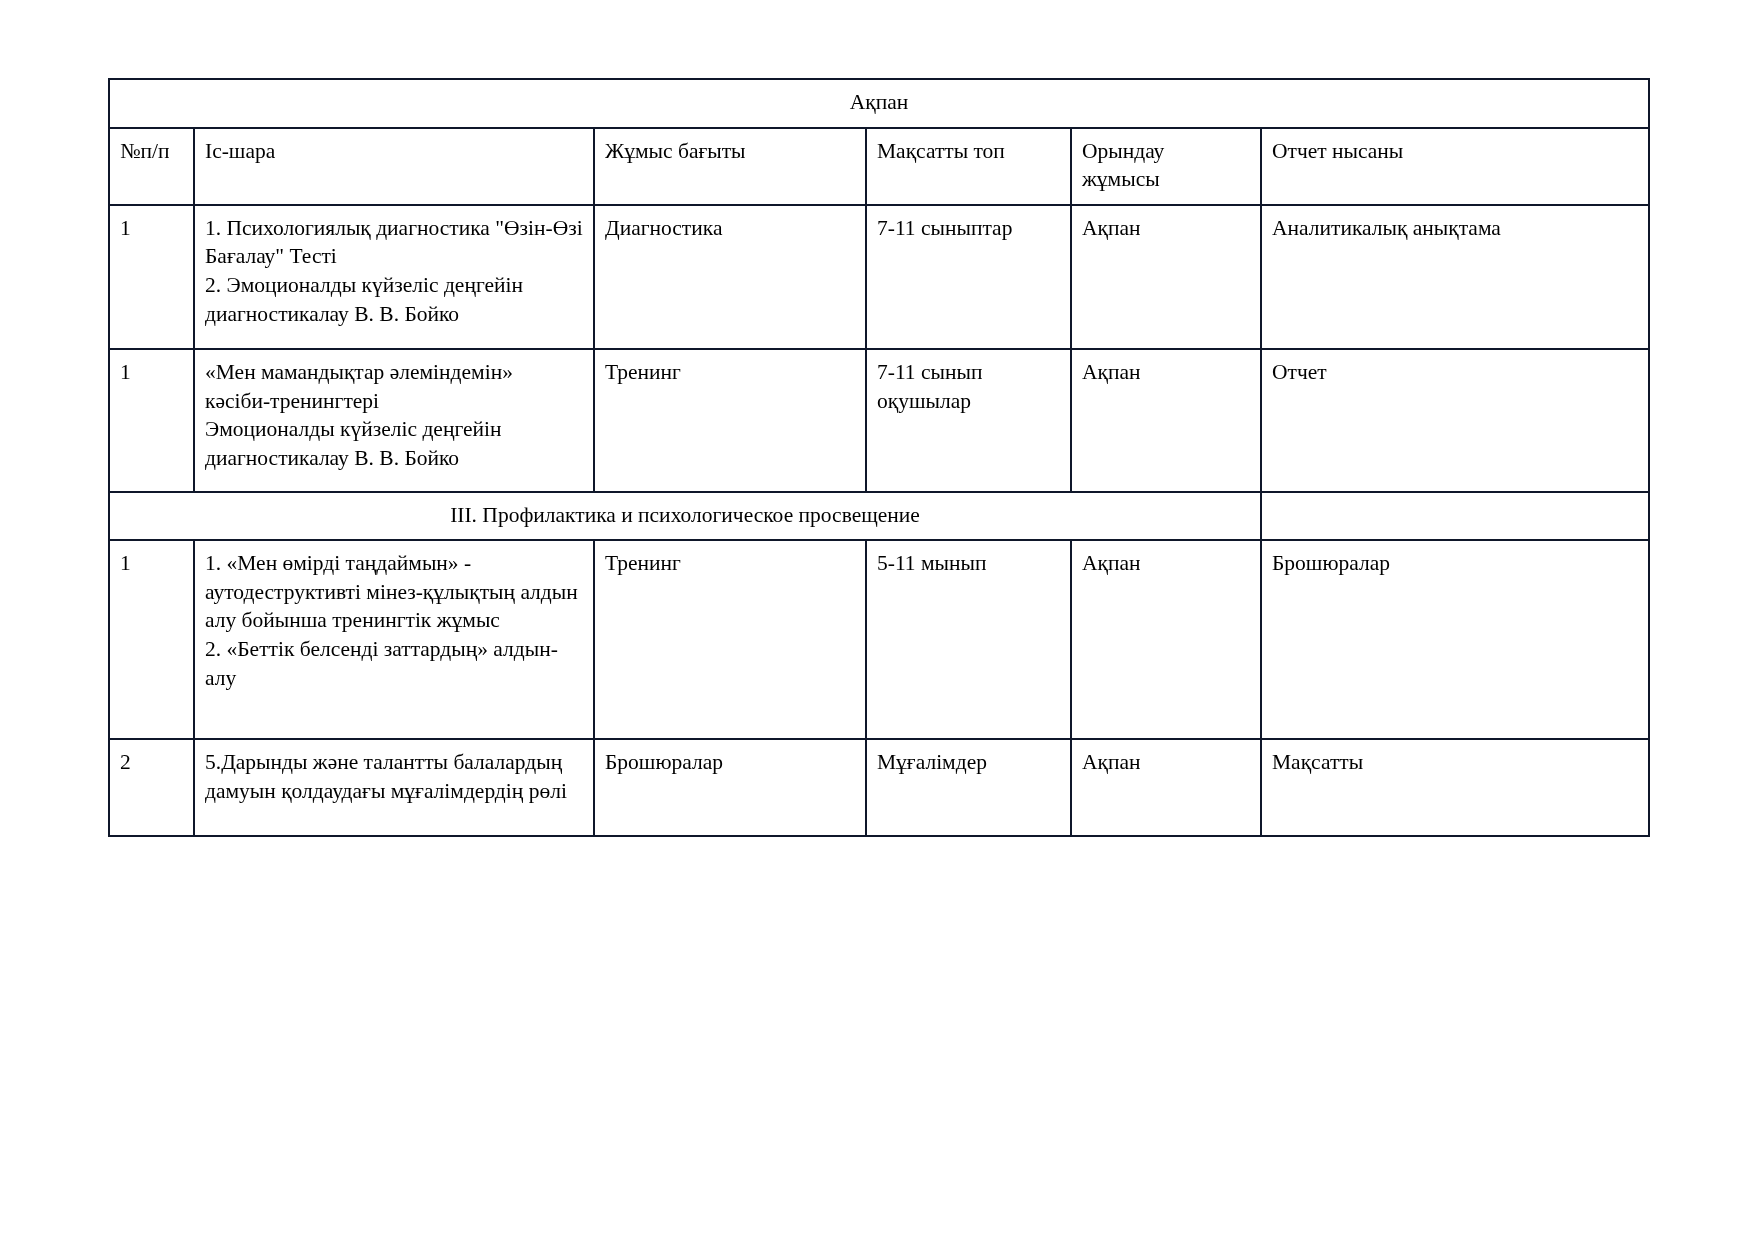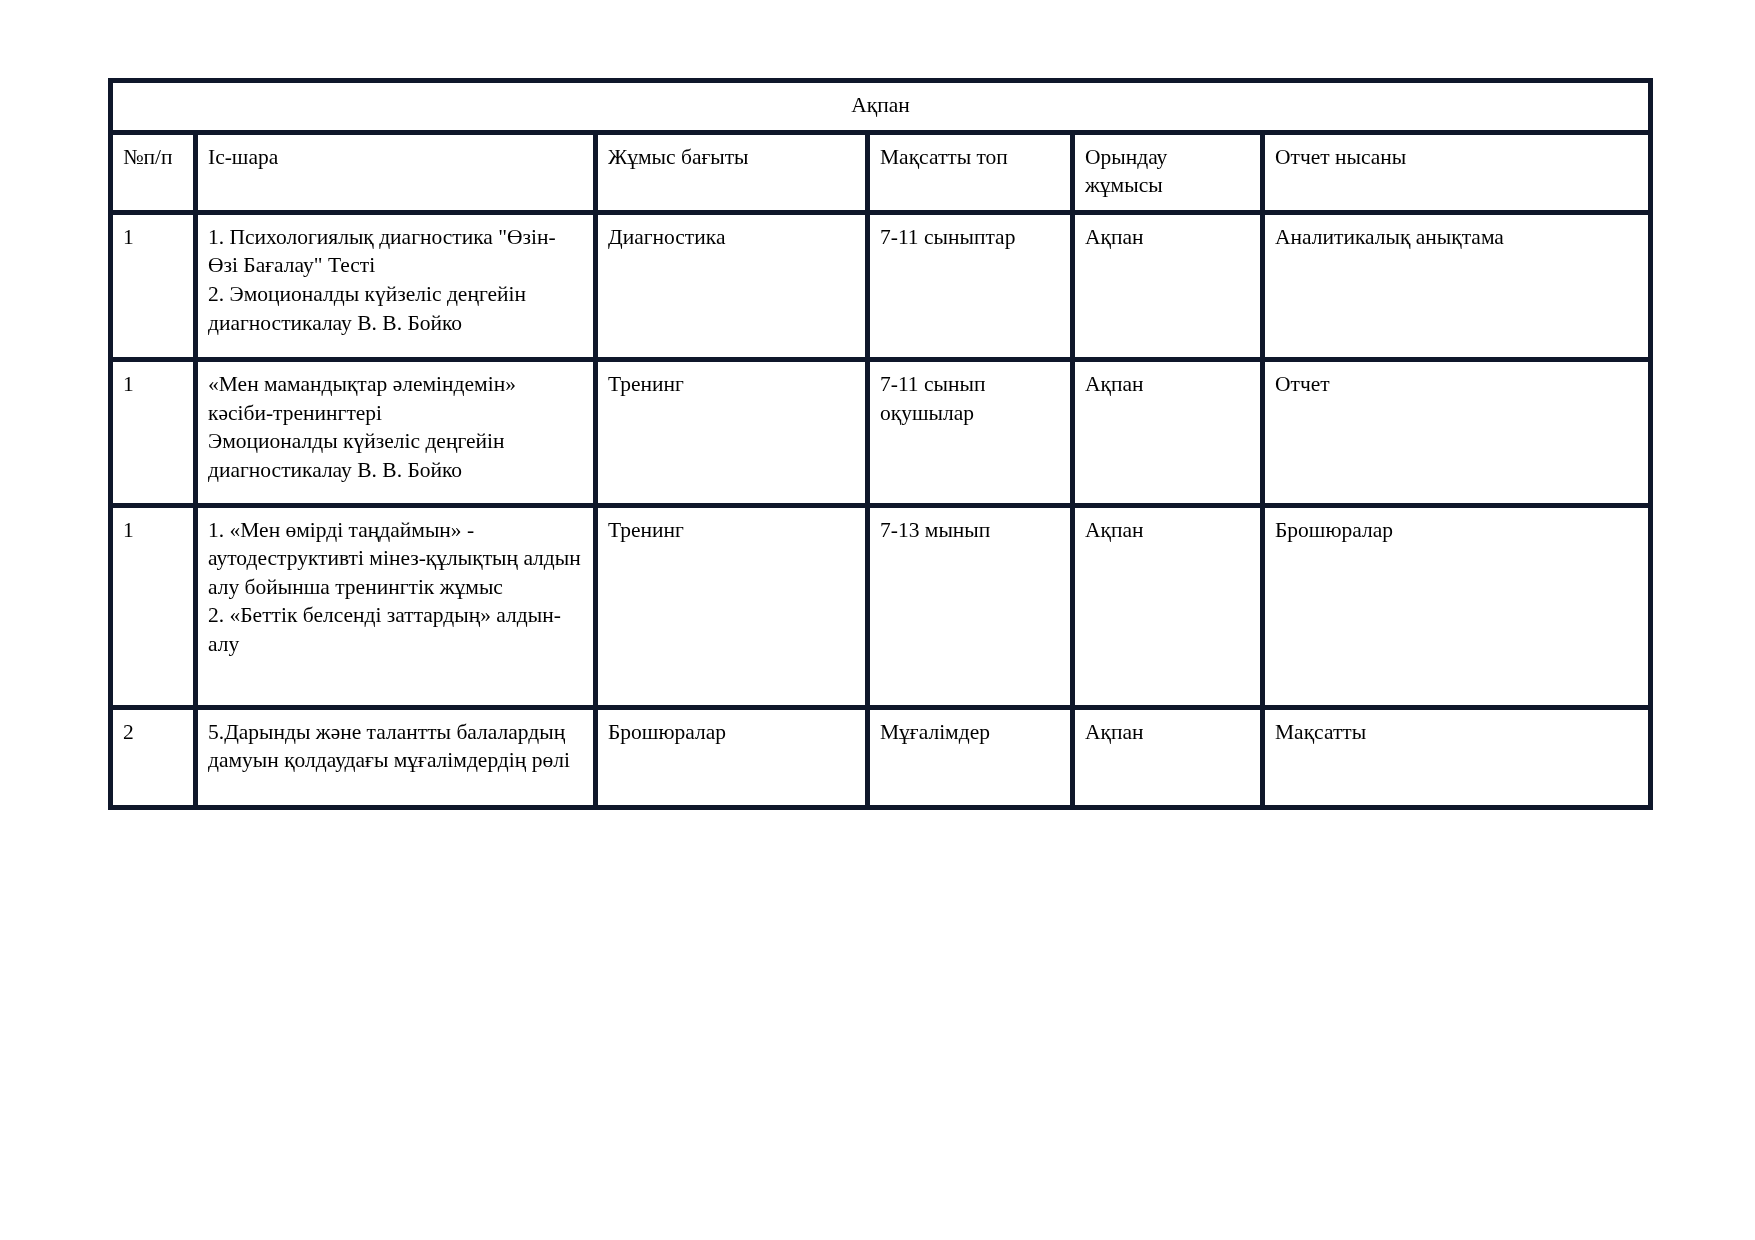--- a/index.html
+++ b/index.html
@@ -29,21 +29,21 @@
     top: 78px;
     width: 1540px;
   }
   table.plan {
     border-collapse: collapse;
     width: 1540px;
     table-layout: fixed;
     background: #ffffff;
   }
   table.plan td {
-    border: 5px solid #0f172a;
+    border: 2px solid #0f172a;
     vertical-align: top;
     padding: 8px 10px 10px 10px;
     font-size: 21.5px;
     line-height: 1.33;
     font-weight: normal;
   }
   
   col.c-num      { width: 85px; }
   col.c-event    { width: 400px; }
   col.c-dir      { width: 272px; }
@@ -131,26 +131,30 @@
         <tr class="row-korr">
           <td class="body-cell">1</td>
           <td class="body-cell event" style="white-space: pre-wrap;">«Мен мамандықтар әлеміндемін» кәсіби-тренингтері
 Эмоционалды күйзеліс деңгейін диагностикалау В. В. Бойко</td>
           <td class="body-cell">Тренинг</td>
           <td class="body-cell">7-11 сынып оқушылар</td>
           <td class="body-cell">Ақпан</td>
           <td class="body-cell">Отчет</td>
         </tr>
 
+        <tr>
+          <td class="section-cell" colspan="5">III. Профилактика и психологическое просвещение</td>
+          <td class="section-filler"></td>
+        </tr>
         <tr class="row-prof1">
           <td class="body-cell">1</td>
           <td class="body-cell event" style="white-space: pre-wrap;">1. «Мен өмірді таңдаймын» - аутодеструктивті мінез-құлықтың алдын алу бойынша тренингтік жұмыс
 2. «Беттік белсенді заттардың» алдын-алу</td>
           <td class="body-cell">Тренинг</td>
-          <td class="body-cell">7-13 мынып</td>
+          <td class="body-cell">5-11 мынып</td>
           <td class="body-cell">Ақпан</td>
           <td class="body-cell">Брошюралар</td>
         </tr>
         <tr class="row-prof2">
           <td class="body-cell">2</td>
           <td class="body-cell event" style="white-space: pre-wrap;">5.Дарынды және талантты балалардың дамуын қолдаудағы мұғалімдердің рөлі</td>
           <td class="body-cell">Брошюралар</td>
           <td class="body-cell">Мұғалімдер</td>
           <td class="body-cell">Ақпан</td>
           <td class="body-cell">Мақсатты</td>

